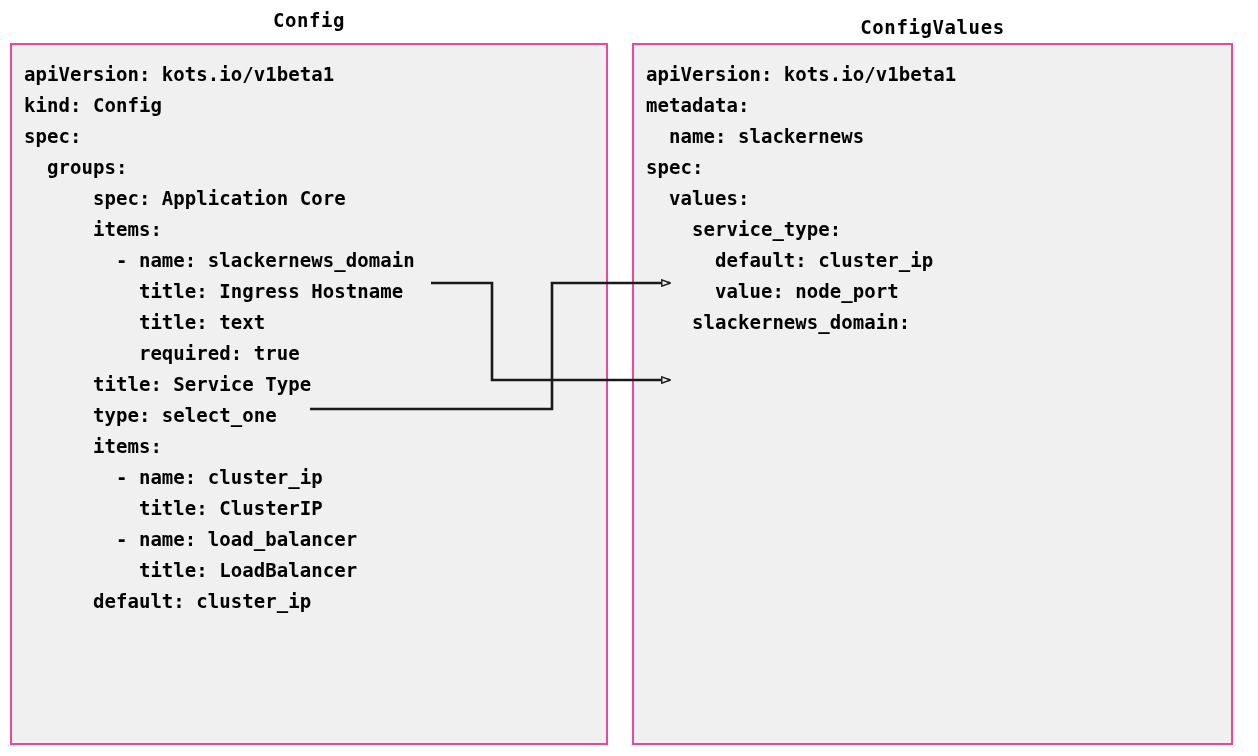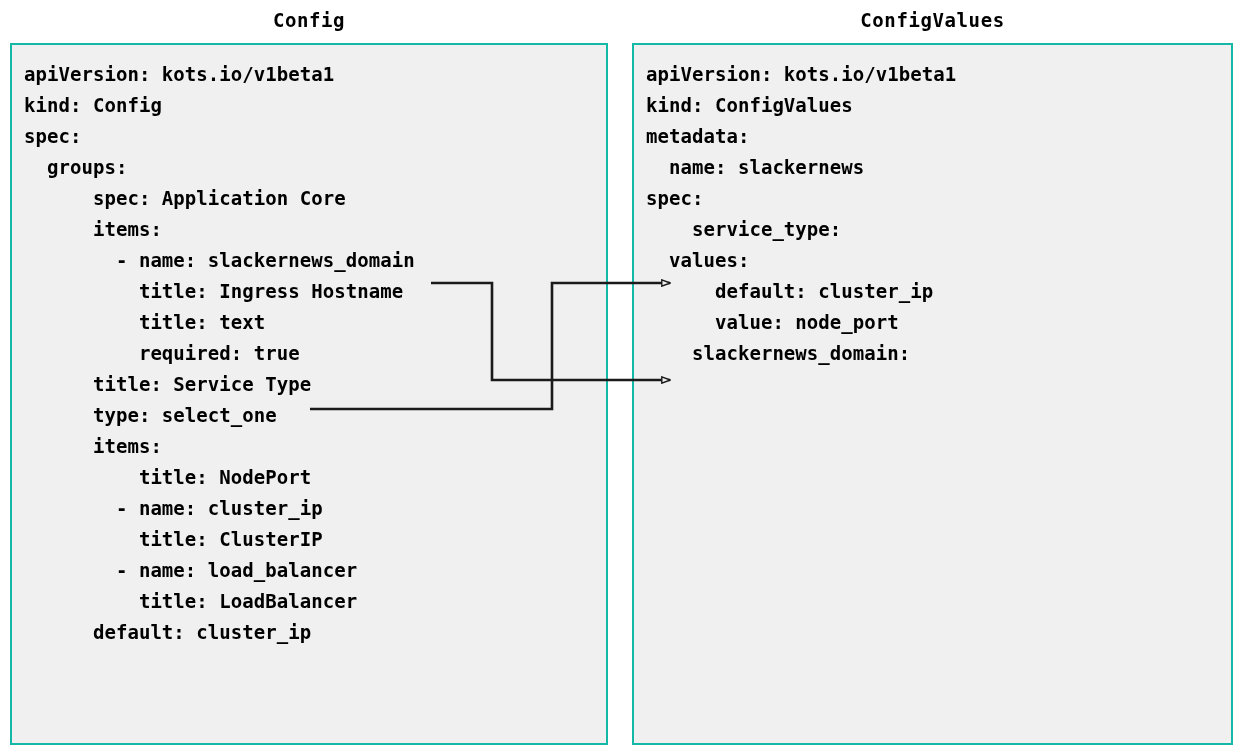--- a/index.html
+++ b/index.html
@@ -27,26 +27,26 @@
     position: absolute;
     font-family: "DejaVu Sans Mono", "Liberation Mono", monospace;
     font-size: 19px;
     font-weight: bold;
     color: #000000;
     white-space: pre;
     text-align: center;
     letter-spacing: 0.6px;
   }
   #title-config  { left: 10px;  top: 9px;  width: 598px; }
-  #title-values  { left: 632px; top: 9px;  width: 601px; }
+  #title-values  { left: 632px; top: 16px;  width: 601px; }
 
   .panel {
     position: absolute;
     background: #f0f0f0;
-    border: 2px solid #14b8a6;
+    border: 2px solid #ec4899;
     box-sizing: border-box;
   }
   #panel-config { left: 10px;  top: 43px; width: 598px; height: 702px; }
   #panel-values { left: 632px; top: 43px; width: 601px; height: 702px; }
 
   .code-block {
     position: absolute;
     left: 0;
     top: 0;
     padding: 14px 0 0 12px;
@@ -90,38 +90,36 @@
         <div class="code-line">  groups:</div>
         <div class="code-line">      spec: Application Core</div>
         <div class="code-line">      items:</div>
         <div class="code-line">        - name: slackernews_domain</div>
         <div class="code-line">          title: Ingress Hostname</div>
         <div class="code-line">          title: text</div>
         <div class="code-line">          required: true</div>
         <div class="code-line">      title: Service Type</div>
         <div class="code-line">      type: select_one</div>
         <div class="code-line">      items:</div>
-        <div class="code-line">          title: NodePort</div>
         <div class="code-line">        - name: cluster_ip</div>
         <div class="code-line">          title: ClusterIP</div>
         <div class="code-line">        - name: load_balancer</div>
         <div class="code-line">          title: LoadBalancer</div>
         <div class="code-line">      default: cluster_ip</div>
       </div>
   </div>
 
   <div class="panel" id="panel-values">
     <div class="code-block" id="values-code">
         <div class="code-line">apiVersion: kots.io/v1beta1</div>
-        <div class="code-line">kind: ConfigValues</div>
         <div class="code-line">metadata:</div>
         <div class="code-line">  name: slackernews</div>
         <div class="code-line">spec:</div>
+        <div class="code-line">  values:</div>
         <div class="code-line">    service_type:</div>
-        <div class="code-line">  values:</div>
         <div class="code-line">      default: cluster_ip</div>
         <div class="code-line">      value: node_port</div>
         <div class="code-line">    slackernews_domain:</div>
       </div>
   </div>
 
   <svg class="connectors" viewBox="0 0 1258 756" width="1258" height="756">
     <defs>
       <marker id="arrowhead" markerWidth="10" markerHeight="8" refX="9" refY="4" orient="auto" markerUnits="userSpaceOnUse">
         <path d="M0.8,0.8 L9.2,4 L0.8,7.2 Z" fill="#f0f0f0" stroke="#1a1a1a" stroke-width="1.4" stroke-linejoin="miter"></path>

